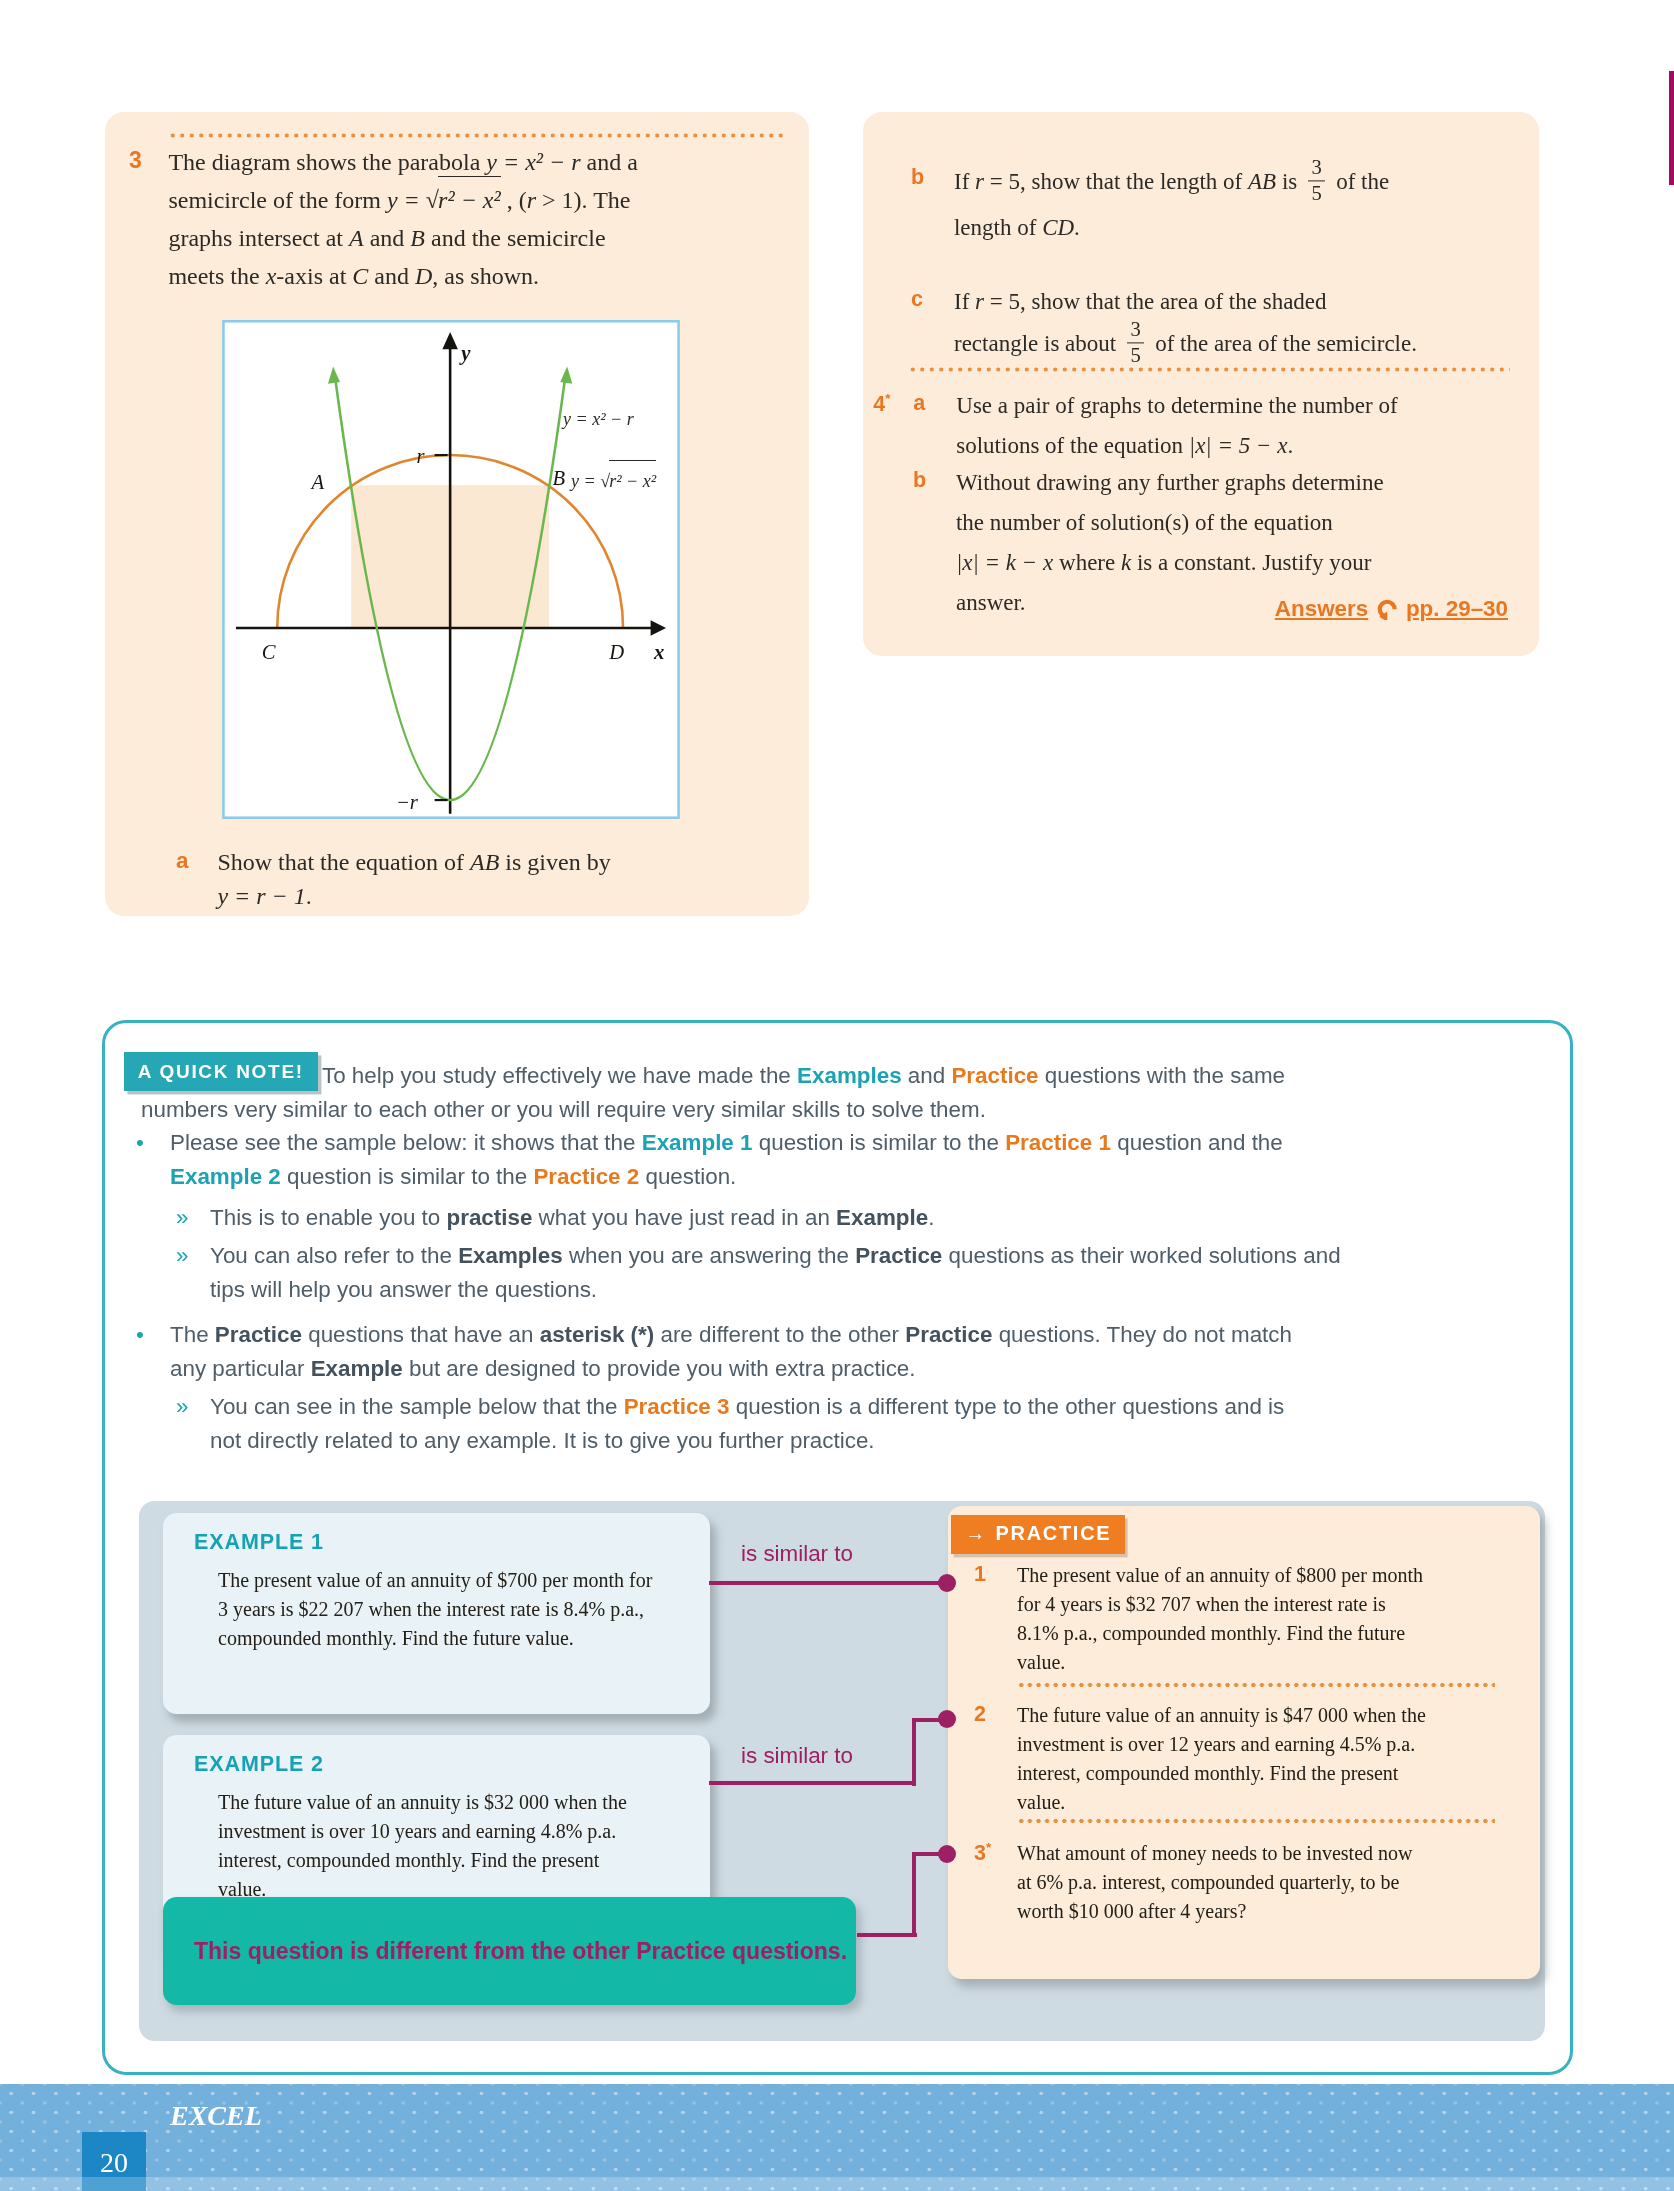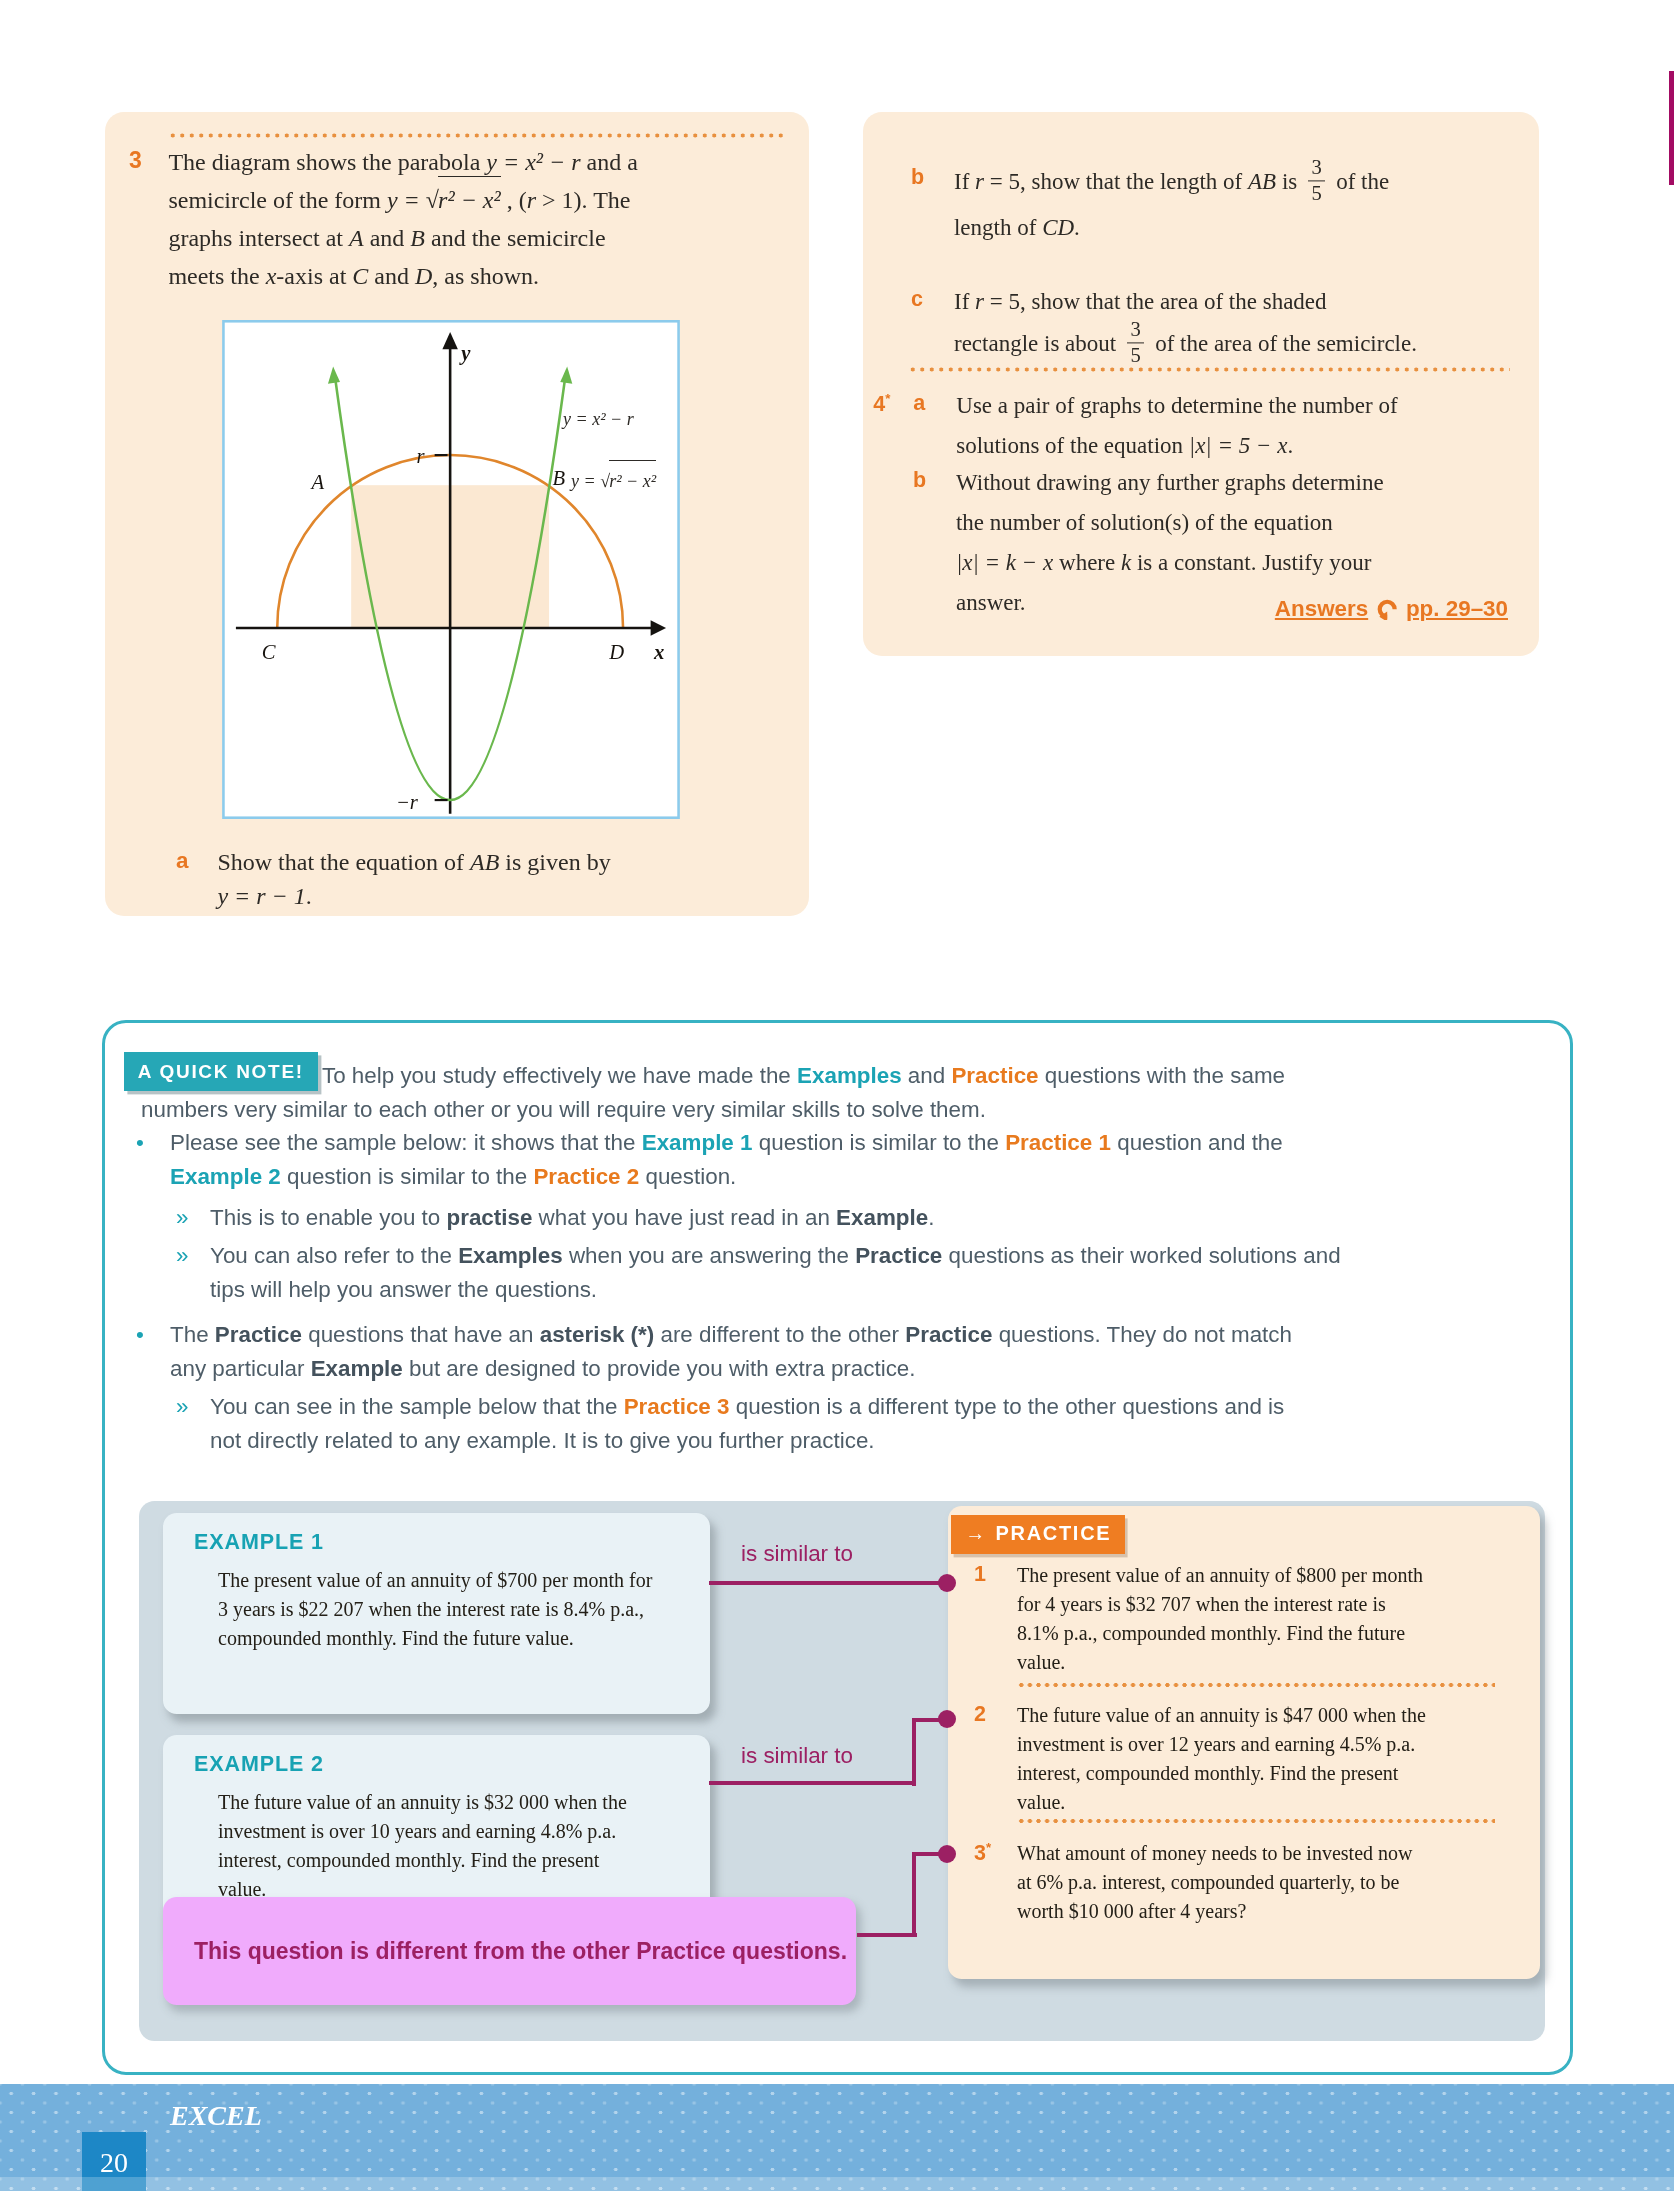--- a/index.html
+++ b/index.html
@@ -81,21 +81,21 @@
            background:#cfdbe2; border-radius:15.5px; }
   .exbox { position:absolute; left:24px; width:547px; background:#e9f2f6; border-radius:13.8px;
            box-shadow:5.2px 7.7px 8.6px rgba(125,136,142,.55); }
   #ex1 { top:12px; height:201px; }
   #ex2 { top:234px; height:217px; }
   .extitle { position:absolute; left:31px; top:17px; color:#17a2b3; font-weight:bold; font-size:21.5px; letter-spacing:0.9px; }
   .exlines { position:absolute; left:31px; top:53px; width:503px; font-family:"Liberation Serif", serif;
              font-size:20px; line-height:29px; color:#242018;margin-left:24px; }
   .lines span { display:block; }
 
-  #whitebox { position:absolute; left:24px; top:396px; width:693px; height:108px; background:#f0abfc;
+  #whitebox { position:absolute; left:24px; top:396px; width:693px; height:108px; background:#14b8a6;
               border-radius:13.8px; box-shadow:4.3px 6.9px 8.6px rgba(125,136,142,.45);
               display:flex; align-items:center; padding-left:31px;
               font-weight:bold; font-size:23px; color:#9c2063; }
 
   #practice { position:absolute; left:809px; top:5.2px; width:592px; height:473px; background:#fcecd9;
               border-radius:13.8px; box-shadow:5.2px 7.7px 8.6px rgba(125,136,142,.5); }
   .pbadge { position:absolute; left:3.4px; top:8.6px; background:#ef7d22; color:#fff; font-weight:bold;
             font-size:20px; letter-spacing:1.7px; padding:7.7px 13.8px 8.6px; box-shadow:2.6px 3.4px 0 rgba(145,115,85,.35);
             display:flex; align-items:center; gap:8.6px; }
   .pitem { position:absolute; left:26px; display:flex; }

